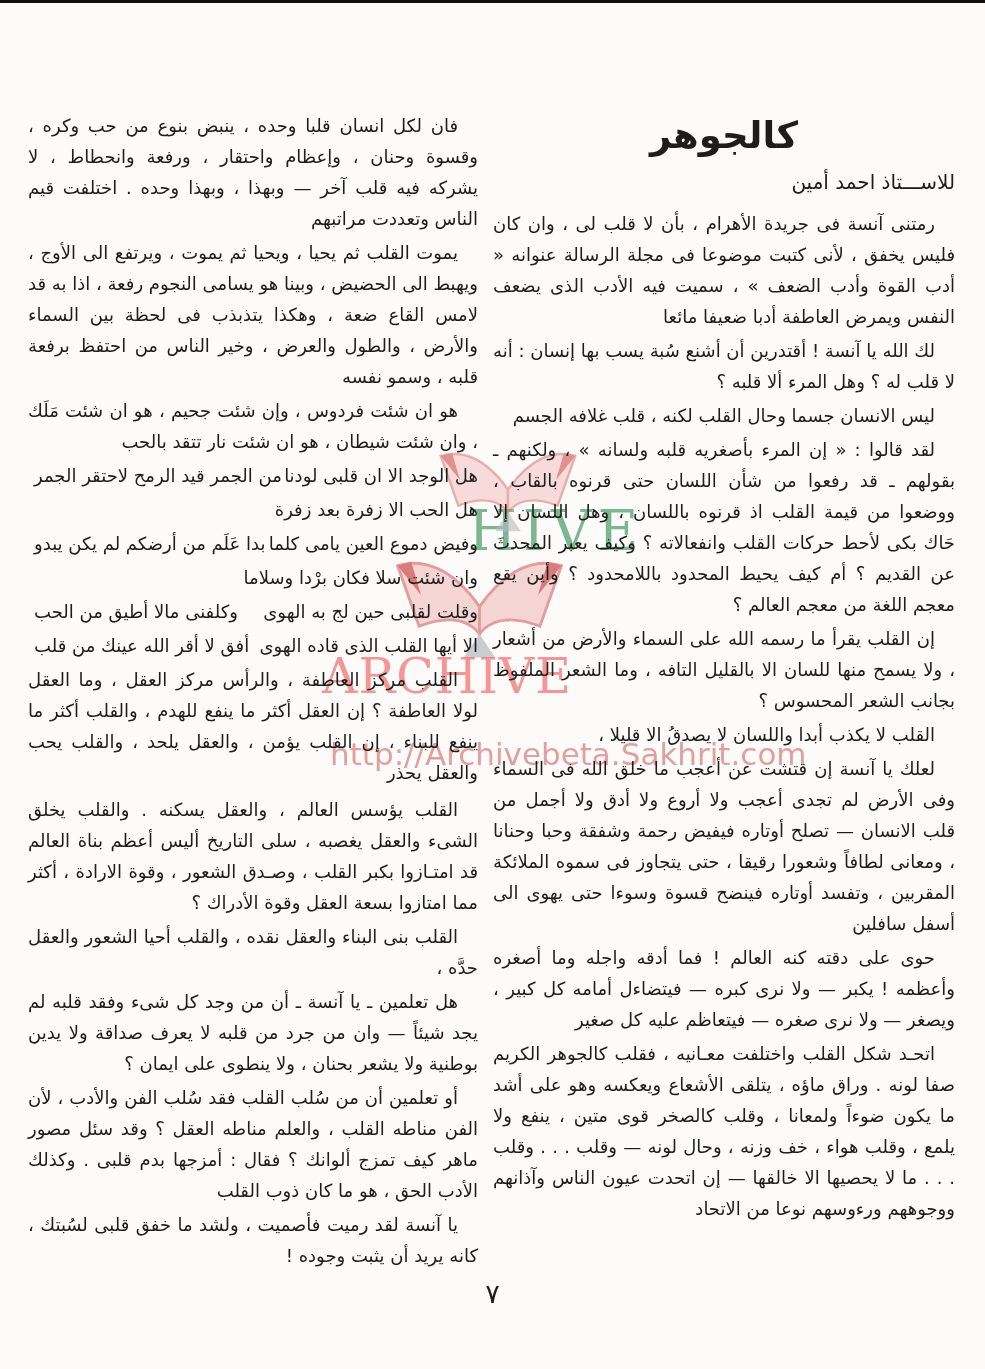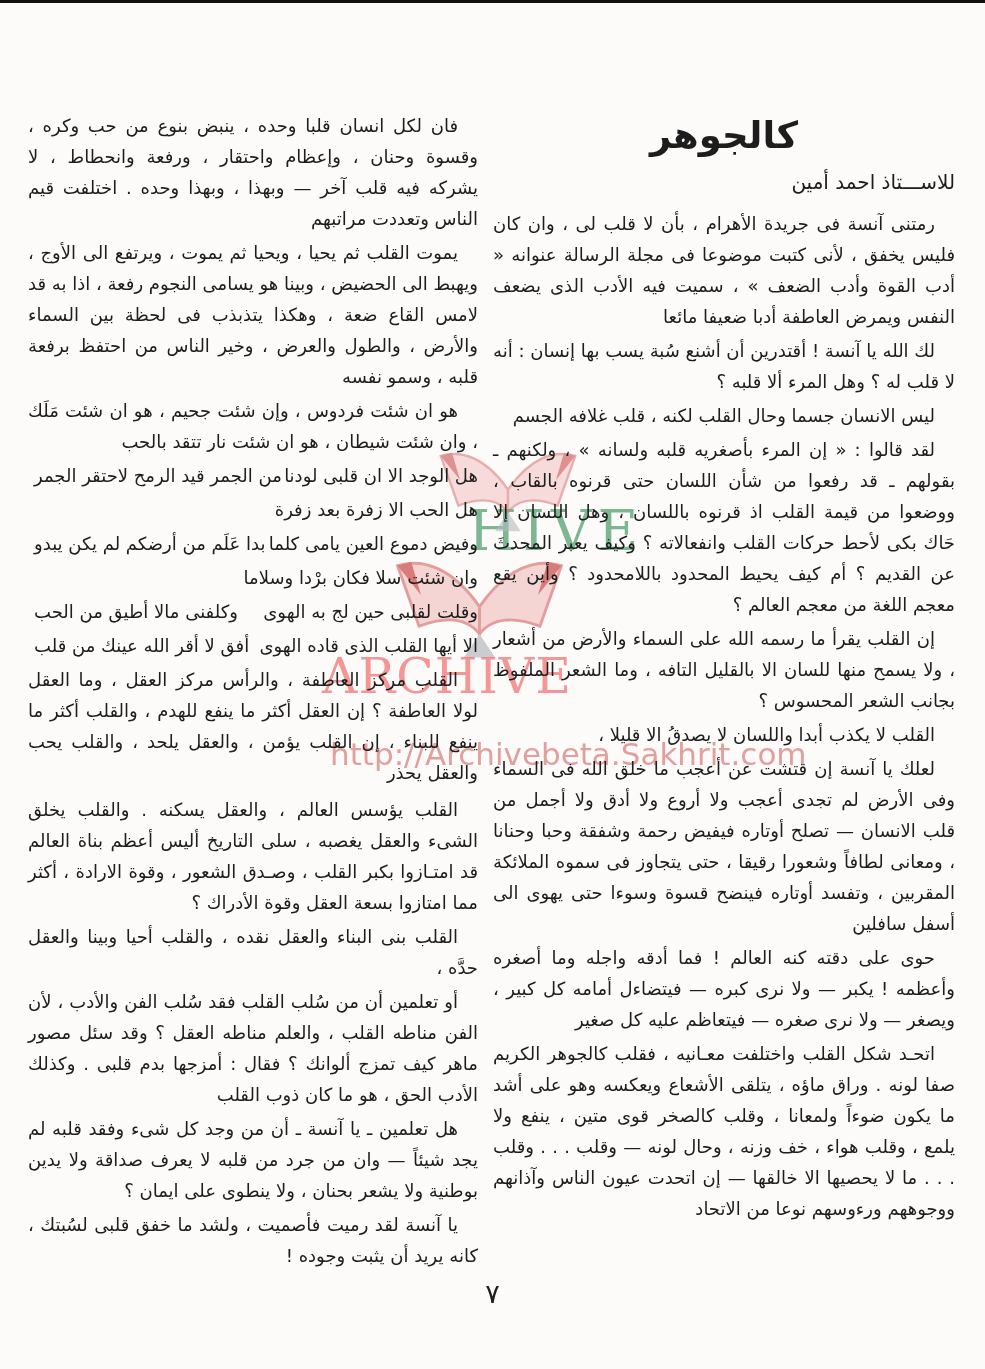--- a/index.html
+++ b/index.html
@@ -98,20 +98,20 @@
         <span>وكلفنى مالا أطيق من الحب</span>
       </div>
       <div class="verse">
         <span>الا أيها القلب الذى قاده الهوى</span>
         <span>أفق لا أقر الله عينك من قلب</span>
       </div>
       <p class="para">القلب مركز العاطفة ، والرأس مركز العقل ، وما العقل لولا العاطفة ؟ إن العقل أكثر ما ينفع للهدم ، والقلب أكثر ما ينفع للبناء ، إن القلب يؤمن ، والعقل يلحد ، والقلب يحب والعقل يحذر</p>
       <div class="verse">
       </div>
       <p class="para">القلب يؤسس العالم ، والعقل يسكنه . والقلب يخلق الشىء والعقل يغصبه ، سلى التاريخ أليس أعظم بناة العالم قد امتـازوا بكبر القلب ، وصـدق الشعور ، وقوة الارادة ، أكثر مما امتازوا بسعة العقل وقوة الأدراك ؟</p>
-      <p class="para">القلب بنى البناء والعقل نقده ، والقلب أحيا وبينا والعقل حدَّه ،</p>
+      <p class="para">القلب بنى البناء والعقل نقده ، والقلب أحيا الشعور والعقل حدَّه ،</p>
+      <p class="para">هل تعلمين ـ يا آنسة ـ أن من وجد كل شىء وفقد قلبه لم يجد شيئاً — وان من جرد من قلبه لا يعرف صداقة ولا يدين بوطنية ولا يشعر بحنان ، ولا ينطوى على ايمان ؟</p>
       <p class="para">أو تعلمين أن من سُلب القلب فقد سُلب الفن والأدب ، لأن الفن مناطه القلب ، والعلم مناطه العقل ؟ وقد سئل مصور ماهر كيف تمزج ألوانك ؟ فقال : أمزجها بدم قلبى . وكذلك الأدب الحق ، هو ما كان ذوب القلب</p>
-      <p class="para">هل تعلمين ـ يا آنسة ـ أن من وجد كل شىء وفقد قلبه لم يجد شيئاً — وان من جرد من قلبه لا يعرف صداقة ولا يدين بوطنية ولا يشعر بحنان ، ولا ينطوى على ايمان ؟</p>
       <p class="para">يا آنسة لقد رميت فأصميت ، ولشد ما خفق قلبى لسُبتك ، كانه يريد أن يثبت وجوده !</p>
     </div>
 
   <div class="page-num">٧</div>
 </div>
 
 </body></html>

